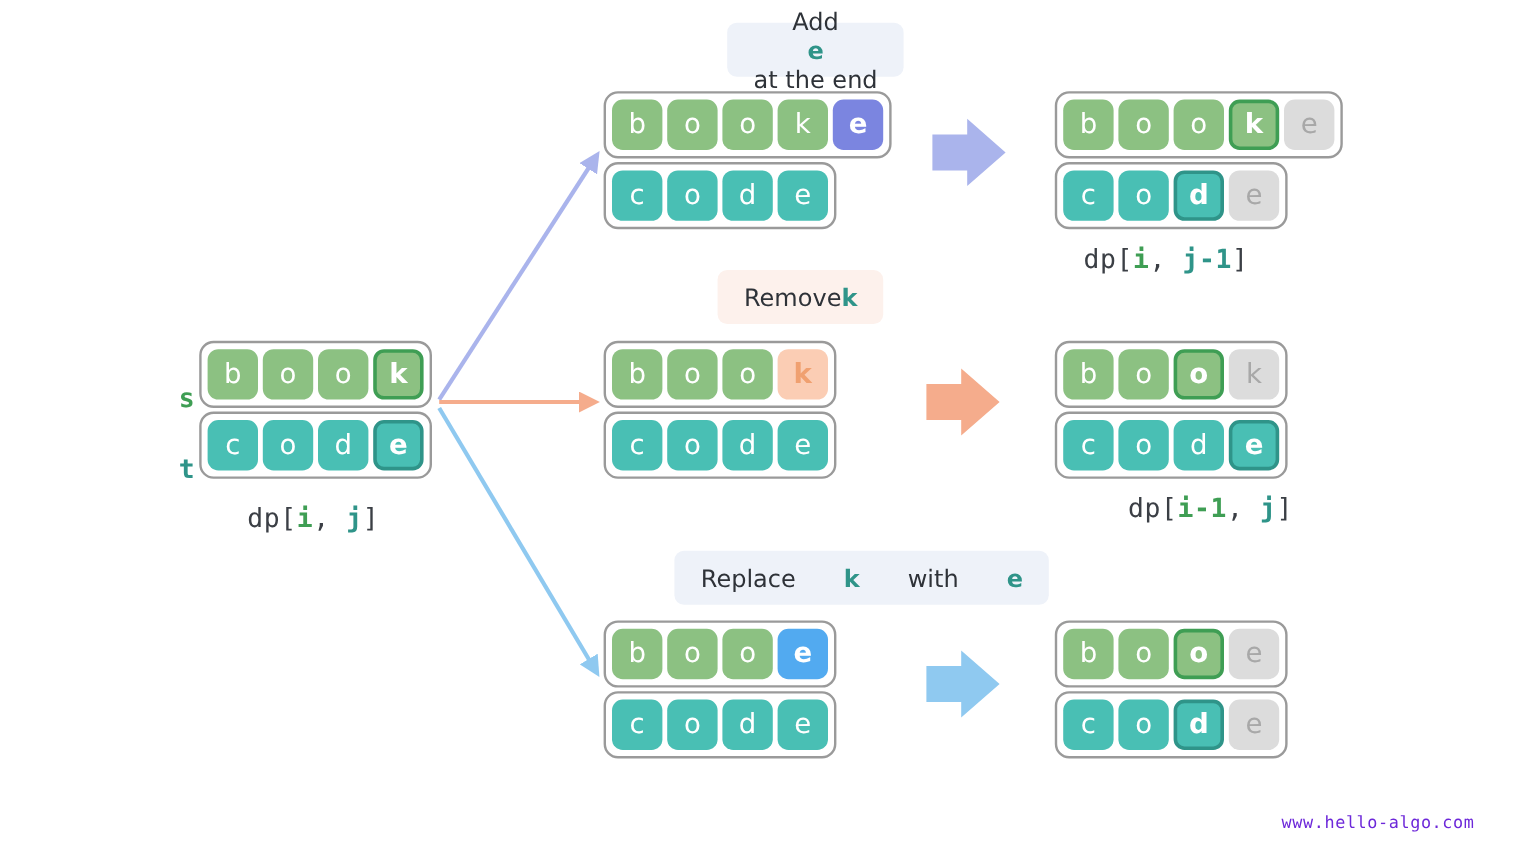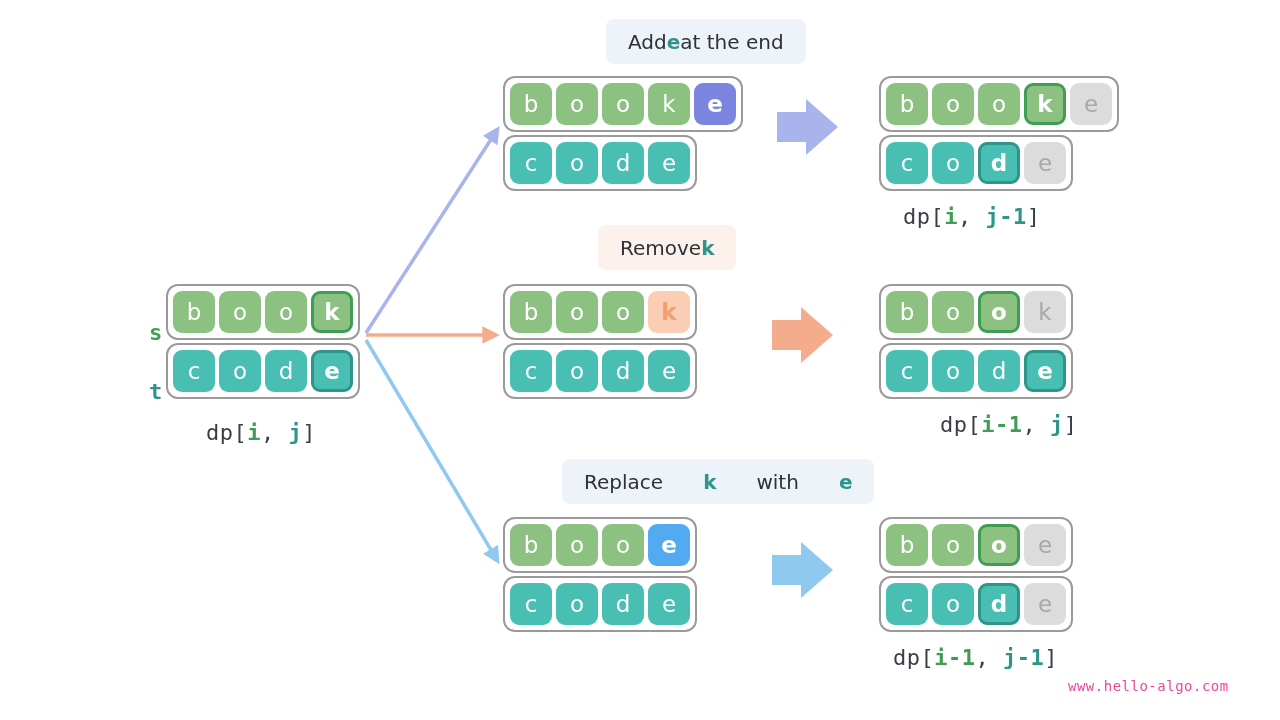--- a/index.html
+++ b/index.html
@@ -94,21 +94,21 @@
   }
   .varlabel .v-s { color: #3f9e54; }
   .varlabel .v-t { color: #2f9489; }
   .varlabel .eq  { color: #4a4e55; }
 
   
   .watermark {
     position: absolute;
     font-family: "DejaVu Sans Mono", "Liberation Mono", monospace;
     font-size: 14px;
-    color: #ec4899;
+    color: #6d28d9;
     letter-spacing: 0.5px;
   }
 
   svg.overlay {
     position: absolute;
     left: 0;
     top: 0;
     width: 1280px;
     height: 720px;
     pointer-events: none;
@@ -157,21 +157,21 @@
       <div class="cell green mark-green">k</div>
     </div>
   <div class="strip" style="left:166px; top:343px;">
       <div class="cell teal">c</div>
       <div class="cell teal">o</div>
       <div class="cell teal">d</div>
       <div class="cell teal mark-teal">e</div>
     </div>
   <div class="dpcap" style="left:206px; top:420px;"><span>dp[</span><span class="i">i</span><span>, </span><span class="j">j</span><span>]</span></div>
 
-  <div class="oplabel bg-blue" style="left:606px; top:19px;">
+  <div class="oplabel bg-blue" style="left:606px; top:19px;flex-direction:column;">
       <span>Add </span>
       <span class="hl-teal">e</span>
       <span> at the end</span>
     </div>
   <div class="strip" style="left:503px; top:76px;">
       <div class="cell green">b</div>
       <div class="cell green">o</div>
       <div class="cell green">o</div>
       <div class="cell green">k</div>
       <div class="cell purple">e</div>
@@ -250,17 +250,16 @@
       <div class="cell green">o</div>
       <div class="cell green mark-green">o</div>
       <div class="cell gray">e</div>
     </div>
   <div class="strip" style="left:879px; top:576px;">
       <div class="cell teal">c</div>
       <div class="cell teal">o</div>
       <div class="cell teal mark-teal">d</div>
       <div class="cell gray">e</div>
     </div>
-  <div class="dpcap" style="left:893px; top:645px;"><span>dp[</span><span class="i">i-1</span><span>, </span><span class="j">j-1</span><span>]</span></div>
 
   <div class="watermark" style="left:1068px; top:678px;">www.hello-algo.com</div>
 
 </div>
 
 </body></html>

